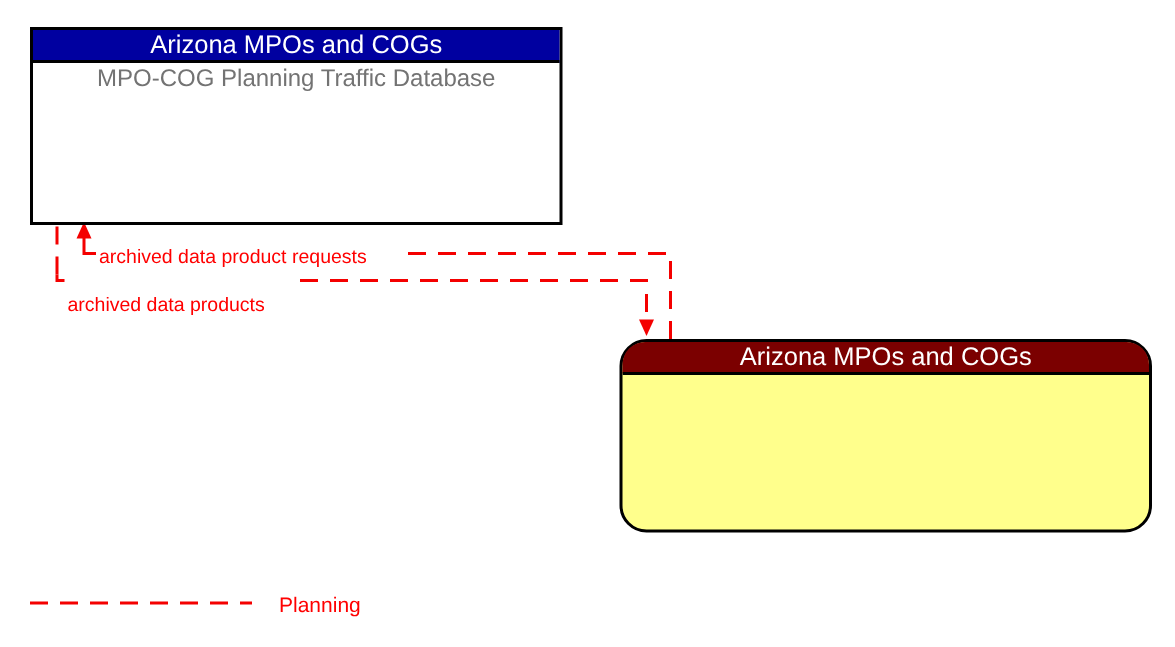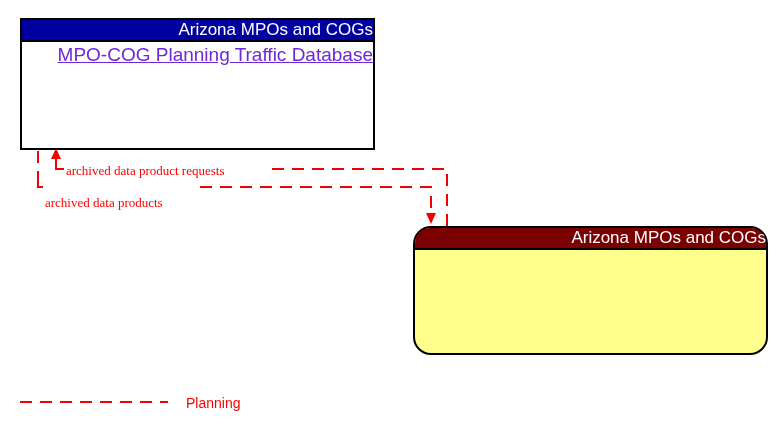--- a/index.html
+++ b/index.html
@@ -35,21 +35,21 @@
     stroke-width: 2;
   }
   .arrow {
     fill: var(--flow-line, #f40000);
     stroke: none;
   }
   .entity {
     position: absolute;
     box-sizing: border-box;
     border: 2px solid var(--box-border, #000000);
-    text-align: right;
+    text-align: center;
   }
   .entity-db {
     left: 20px;
     top: 18px;
     width: 355px;
     height: 132px;
     background: #ffffff;
   }
   .entity-user {
     left: 413px;
@@ -72,32 +72,30 @@
     background: var(--top-header-bg, #0000A0);
     color: var(--top-header-text, #ffffff);
   }
   .hdr-maroon {
     background: var(--bottom-header-bg, #7B0000);
     color: var(--bottom-header-text, #ffffff);
     border-radius: 15px 15px 0 0;
   }
   .entity-body {
     padding-top: 2px;
-    font-size: 19px;
-    color: #6d28d9;
+    font-size: 16px;
+    color: #737373;
     white-space: nowrap;
-    text-decoration: underline;
   }
   .flow-label {
     position: absolute;
     font-size: 13px;
     color: var(--flow-text, #ff0000);
     white-space: nowrap;
     line-height: 13px;
-    font-family: Liberation Serif, serif;
   }
   .flow-label-requests { left: 66px; top: 164px; }
   .flow-label-products { left: 45px; top: 196px; }
   .legend-label {
     position: absolute;
     left: 186px;
     top: 395px;
     font-size: 14px;
     color: var(--flow-text, #ff0000);
     white-space: nowrap;

